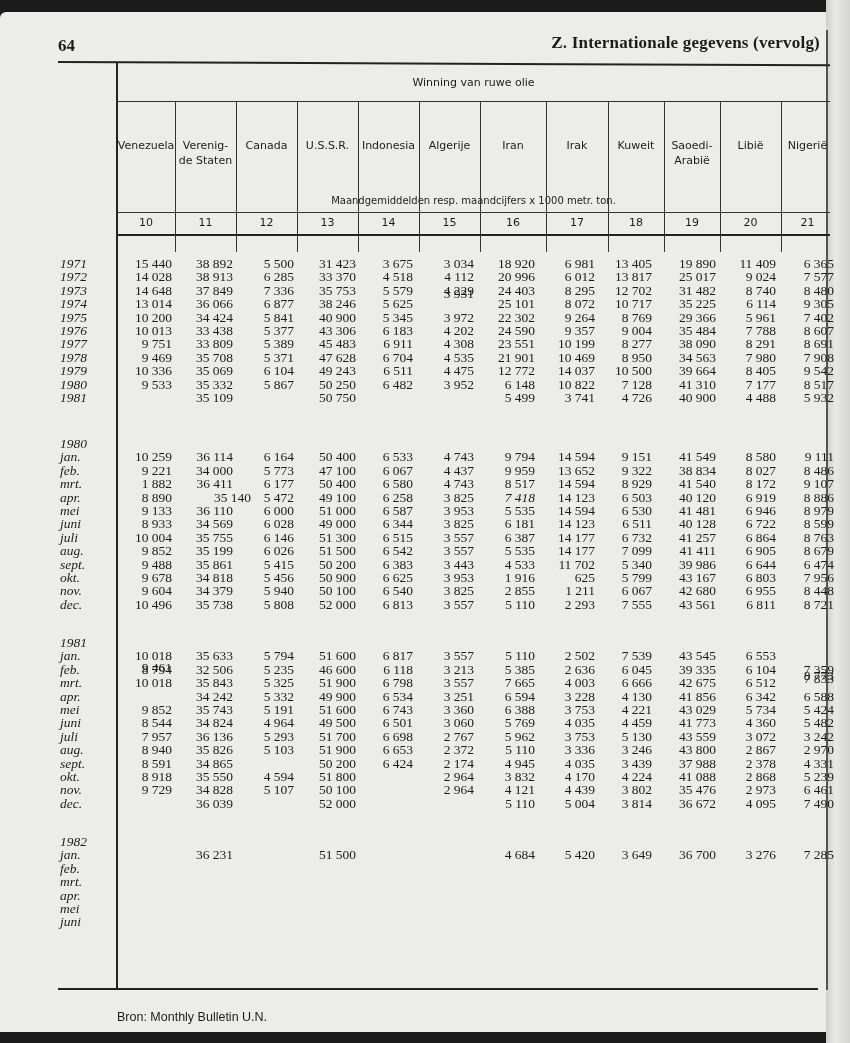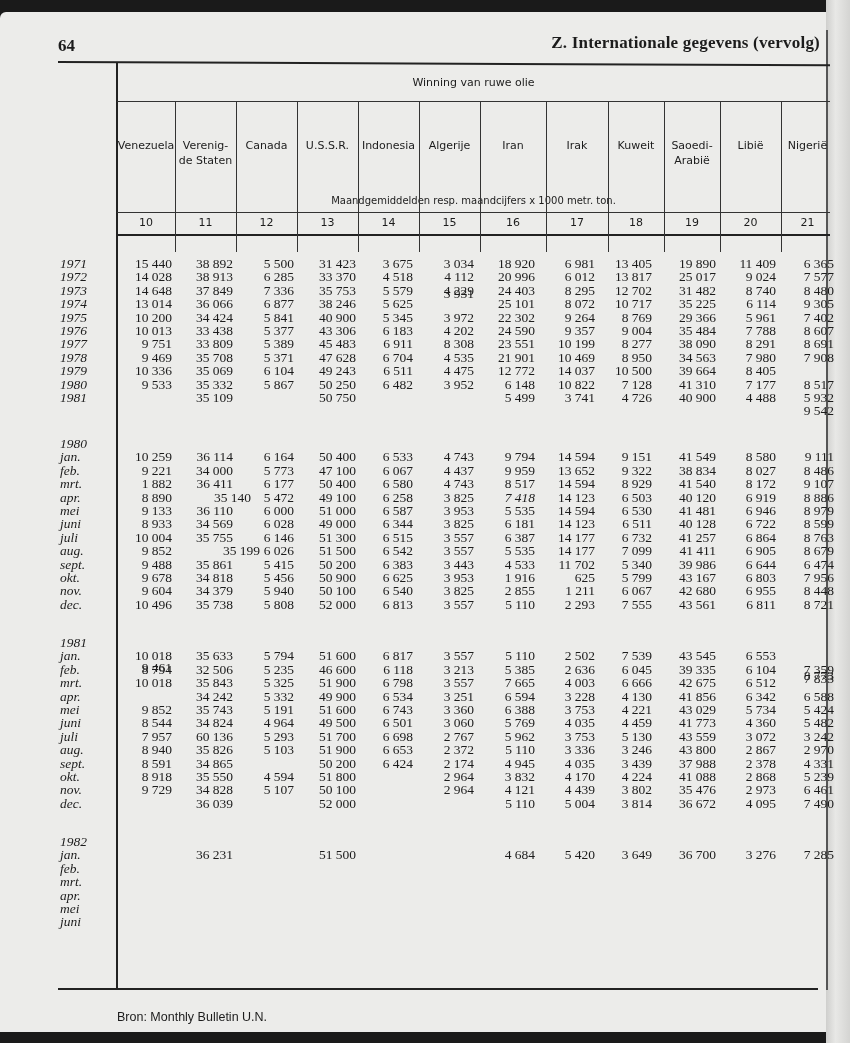--- a/index.html
+++ b/index.html
@@ -191,21 +191,21 @@
     <div class="cell" style="top: 324px; right: 198px;">9 004</div>
     <div class="cell" style="top: 324px; right: 134px;">35 484</div>
     <div class="cell" style="top: 324px; right: 74px;">7 788</div>
     <div class="cell" style="top: 324px; right: 16px;">8 607</div>
     <div class="rowlabel" style="top: 337.4px;">1977</div>
     <div class="cell" style="top: 337.4px; right: 678px;">9 751</div>
     <div class="cell" style="top: 337.4px; right: 617px;">33 809</div>
     <div class="cell" style="top: 337.4px; right: 556px;">5 389</div>
     <div class="cell" style="top: 337.4px; right: 494px;">45 483</div>
     <div class="cell" style="top: 337.4px; right: 437px;">6 911</div>
-    <div class="cell" style="top: 337.4px; right: 376px;">8 308</div>
+    <div class="cell" style="top: 337.4px; right: 376px;">4 308</div>
     <div class="cell" style="top: 337.4px; right: 315px;">23 551</div>
     <div class="cell" style="top: 337.4px; right: 255px;">10 199</div>
     <div class="cell" style="top: 337.4px; right: 198px;">8 277</div>
     <div class="cell" style="top: 337.4px; right: 134px;">38 090</div>
     <div class="cell" style="top: 337.4px; right: 74px;">8 291</div>
     <div class="cell" style="top: 337.4px; right: 16px;">8 691</div>
     <div class="rowlabel" style="top: 350.8px;">1978</div>
     <div class="cell" style="top: 350.8px; right: 678px;">9 469</div>
     <div class="cell" style="top: 350.8px; right: 617px;">35 708</div>
     <div class="cell" style="top: 350.8px; right: 556px;">5 371</div>
@@ -223,21 +223,21 @@
     <div class="cell" style="top: 364.2px; right: 617px;">35 069</div>
     <div class="cell" style="top: 364.2px; right: 556px;">6 104</div>
     <div class="cell" style="top: 364.2px; right: 494px;">49 243</div>
     <div class="cell" style="top: 364.2px; right: 437px;">6 511</div>
     <div class="cell" style="top: 364.2px; right: 376px;">4 475</div>
     <div class="cell" style="top: 364.2px; right: 315px;">12 772</div>
     <div class="cell" style="top: 364.2px; right: 255px;">14 037</div>
     <div class="cell" style="top: 364.2px; right: 198px;">10 500</div>
     <div class="cell" style="top: 364.2px; right: 134px;">39 664</div>
     <div class="cell" style="top: 364.2px; right: 74px;">8 405</div>
-    <div class="cell" style="top: 364.2px; right: 16px; margin-top: 40px;">9 542</div>
+    <div class="cell" style="top: 364.2px; right: 16px;">9 542</div>
     <div class="rowlabel" style="top: 377.6px;">1980</div>
     <div class="cell" style="top: 377.6px; right: 678px;">9 533</div>
     <div class="cell" style="top: 377.6px; right: 617px;">35 332</div>
     <div class="cell" style="top: 377.6px; right: 556px;">5 867</div>
     <div class="cell" style="top: 377.6px; right: 494px;">50 250</div>
     <div class="cell" style="top: 377.6px; right: 437px;">6 482</div>
     <div class="cell" style="top: 377.6px; right: 376px;">3 952</div>
     <div class="cell" style="top: 377.6px; right: 315px;">6 148</div>
     <div class="cell" style="top: 377.6px; right: 255px;">10 822</div>
     <div class="cell" style="top: 377.6px; right: 198px;">7 128</div>
@@ -344,21 +344,21 @@
     <div class="cell" style="top: 530.8px; right: 437px;">6 515</div>
     <div class="cell" style="top: 530.8px; right: 376px;">3 557</div>
     <div class="cell" style="top: 530.8px; right: 315px;">6 387</div>
     <div class="cell" style="top: 530.8px; right: 255px;">14 177</div>
     <div class="cell" style="top: 530.8px; right: 198px;">6 732</div>
     <div class="cell" style="top: 530.8px; right: 134px;">41 257</div>
     <div class="cell" style="top: 530.8px; right: 74px;">6 864</div>
     <div class="cell" style="top: 530.8px; right: 16px;">8 763</div>
     <div class="rowlabel" style="top: 544.2px;">aug.</div>
     <div class="cell" style="top: 544.2px; right: 678px;">9 852</div>
-    <div class="cell" style="top: 544.2px; right: 590px;">35 199</div>
+    <div class="cell" style="top: 544.2px; right: 617px;">35 199</div>
     <div class="cell" style="top: 544.2px; right: 556px;">6 026</div>
     <div class="cell" style="top: 544.2px; right: 494px;">51 500</div>
     <div class="cell" style="top: 544.2px; right: 437px;">6 542</div>
     <div class="cell" style="top: 544.2px; right: 376px;">3 557</div>
     <div class="cell" style="top: 544.2px; right: 315px;">5 535</div>
     <div class="cell" style="top: 544.2px; right: 255px;">14 177</div>
     <div class="cell" style="top: 544.2px; right: 198px;">7 099</div>
     <div class="cell" style="top: 544.2px; right: 134px;">41 411</div>
     <div class="cell" style="top: 544.2px; right: 74px;">6 905</div>
     <div class="cell" style="top: 544.2px; right: 16px;">8 679</div>
@@ -488,21 +488,21 @@
     <div class="cell" style="top: 716.4px; right: 437px;">6 501</div>
     <div class="cell" style="top: 716.4px; right: 376px;">3 060</div>
     <div class="cell" style="top: 716.4px; right: 315px;">5 769</div>
     <div class="cell" style="top: 716.4px; right: 255px;">4 035</div>
     <div class="cell" style="top: 716.4px; right: 198px;">4 459</div>
     <div class="cell" style="top: 716.4px; right: 134px;">41 773</div>
     <div class="cell" style="top: 716.4px; right: 74px;">4 360</div>
     <div class="cell" style="top: 716.4px; right: 16px;">5 482</div>
     <div class="rowlabel" style="top: 729.8px;">juli</div>
     <div class="cell" style="top: 729.8px; right: 678px;">7 957</div>
-    <div class="cell" style="top: 729.8px; right: 617px;">60 136</div>
+    <div class="cell" style="top: 729.8px; right: 617px;">36 136</div>
     <div class="cell" style="top: 729.8px; right: 556px;">5 293</div>
     <div class="cell" style="top: 729.8px; right: 494px;">51 700</div>
     <div class="cell" style="top: 729.8px; right: 437px;">6 698</div>
     <div class="cell" style="top: 729.8px; right: 376px;">2 767</div>
     <div class="cell" style="top: 729.8px; right: 315px;">5 962</div>
     <div class="cell" style="top: 729.8px; right: 255px;">3 753</div>
     <div class="cell" style="top: 729.8px; right: 198px;">5 130</div>
     <div class="cell" style="top: 729.8px; right: 134px;">43 559</div>
     <div class="cell" style="top: 729.8px; right: 74px;">3 072</div>
     <div class="cell" style="top: 729.8px; right: 16px;">3 242</div>

